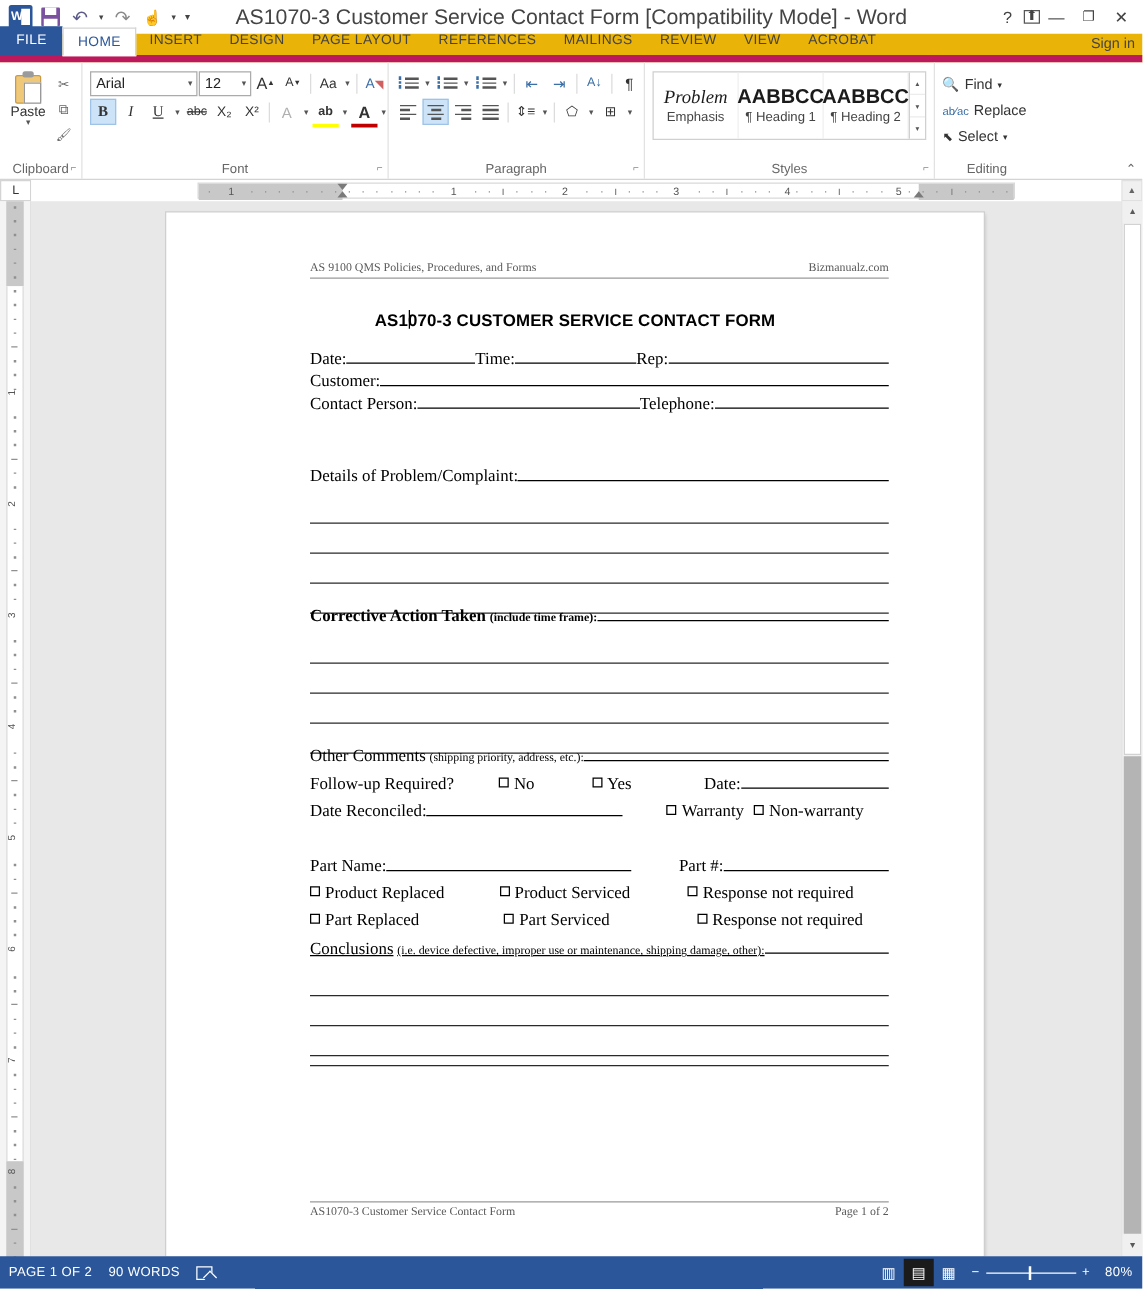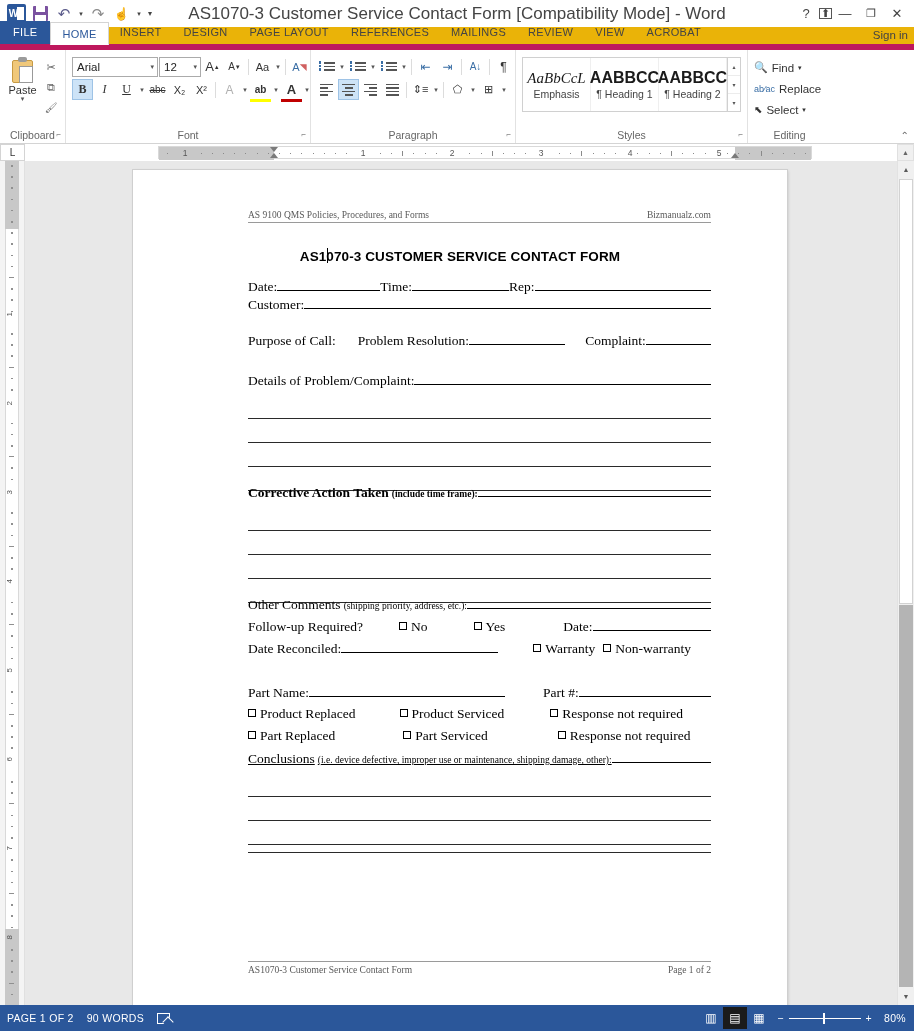--- a/index.html
+++ b/index.html
@@ -553,21 +553,21 @@
     <div class="grp-label">
       <span>Paragraph</span>
       <span class="grp-launcher">⌐</span>
     </div>
   </div>
 
   <div class="grp styles-grp">
     <div class="grp-body" style="padding-left:6px;">
       <div class="stylebox">
         <div class="stylecell">
-          <div class="prev" style="font-style:italic;font-family:'Liberation Serif',serif;">AaBbCcL</div>
+          <div class="prev" style="font-style:italic;font-family:'Liberation Serif',serif;">Problem</div>
           <div class="nm">Emphasis</div>
         </div>
         <div class="stylecell">
           <div class="prev" style="font-weight:bold;font-size:16px;">AABBCC</div>
           <div class="nm">¶ Heading 1</div>
         </div>
         <div class="stylecell">
           <div class="prev" style="font-weight:bold;font-size:16px;">AABBCC</div>
           <div class="nm">¶ Heading 2</div>
         </div>
@@ -781,30 +781,27 @@
           <span class="fillw" style="width:97px;"></span>
           <span class="lbl">Rep:</span>
           <span class="fill"></span>
         </div>
 
         <div class="fline" style="top:126px;">
           <span class="lbl">Customer:</span>
           <span class="fill"></span>
         </div>
 
-
-        <div class="fline" style="top:162px;">
-          <span class="lbl">Purpose of Call:</span>
-          <span class="gap" style="width:22px;"></span>
-          <span class="lbl">Problem Resolution:</span>
-          <span class="fillw" style="width:96px;"></span>
-          <span class="gap" style="width:20px;"></span>
-          <span class="lbl">Complaint:</span>
+        <div class="fline" style="top:144px;">
+          <span class="lbl">Contact Person:</span>
+          <span class="fillw" style="width:178px;"></span>
+          <span class="lbl">Telephone:</span>
           <span class="fill"></span>
         </div>
+
 
 
         <div class="fline" style="top:202px;">
           <span class="lbl">Details of Problem/Complaint:</span>
           <span class="fill"></span>
         </div>
         <div class="blankline" style="top:248px;"></div>
         <div class="blankline" style="top:272px;"></div>
         <div class="blankline" style="top:296px;"></div>
         <div class="blankline" style="top:320px;"></div>

